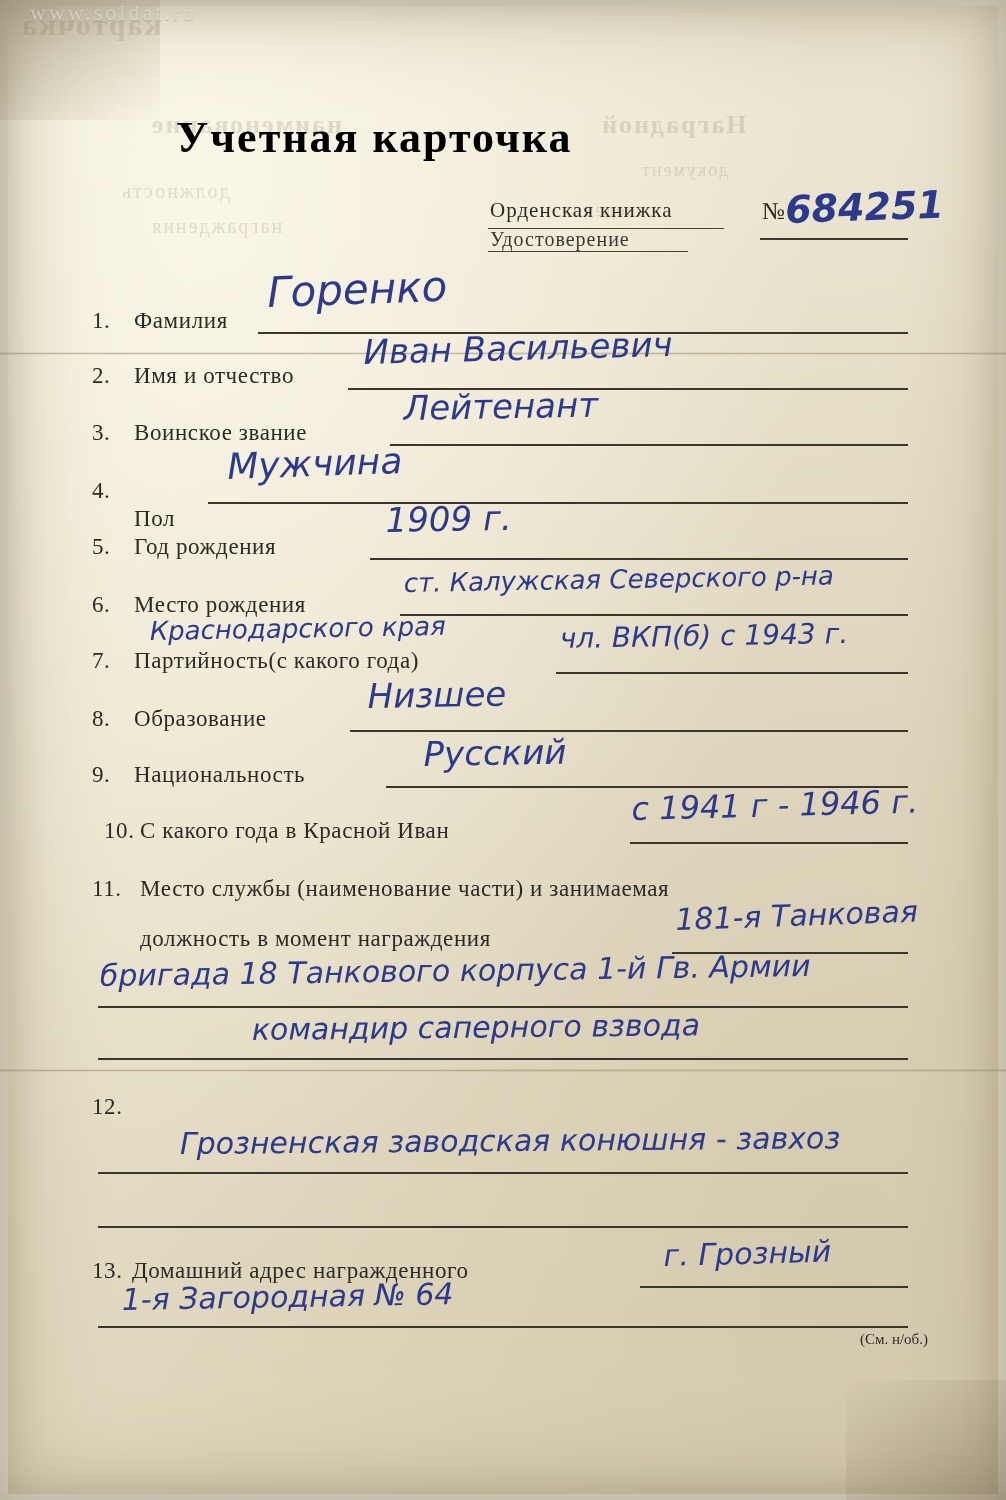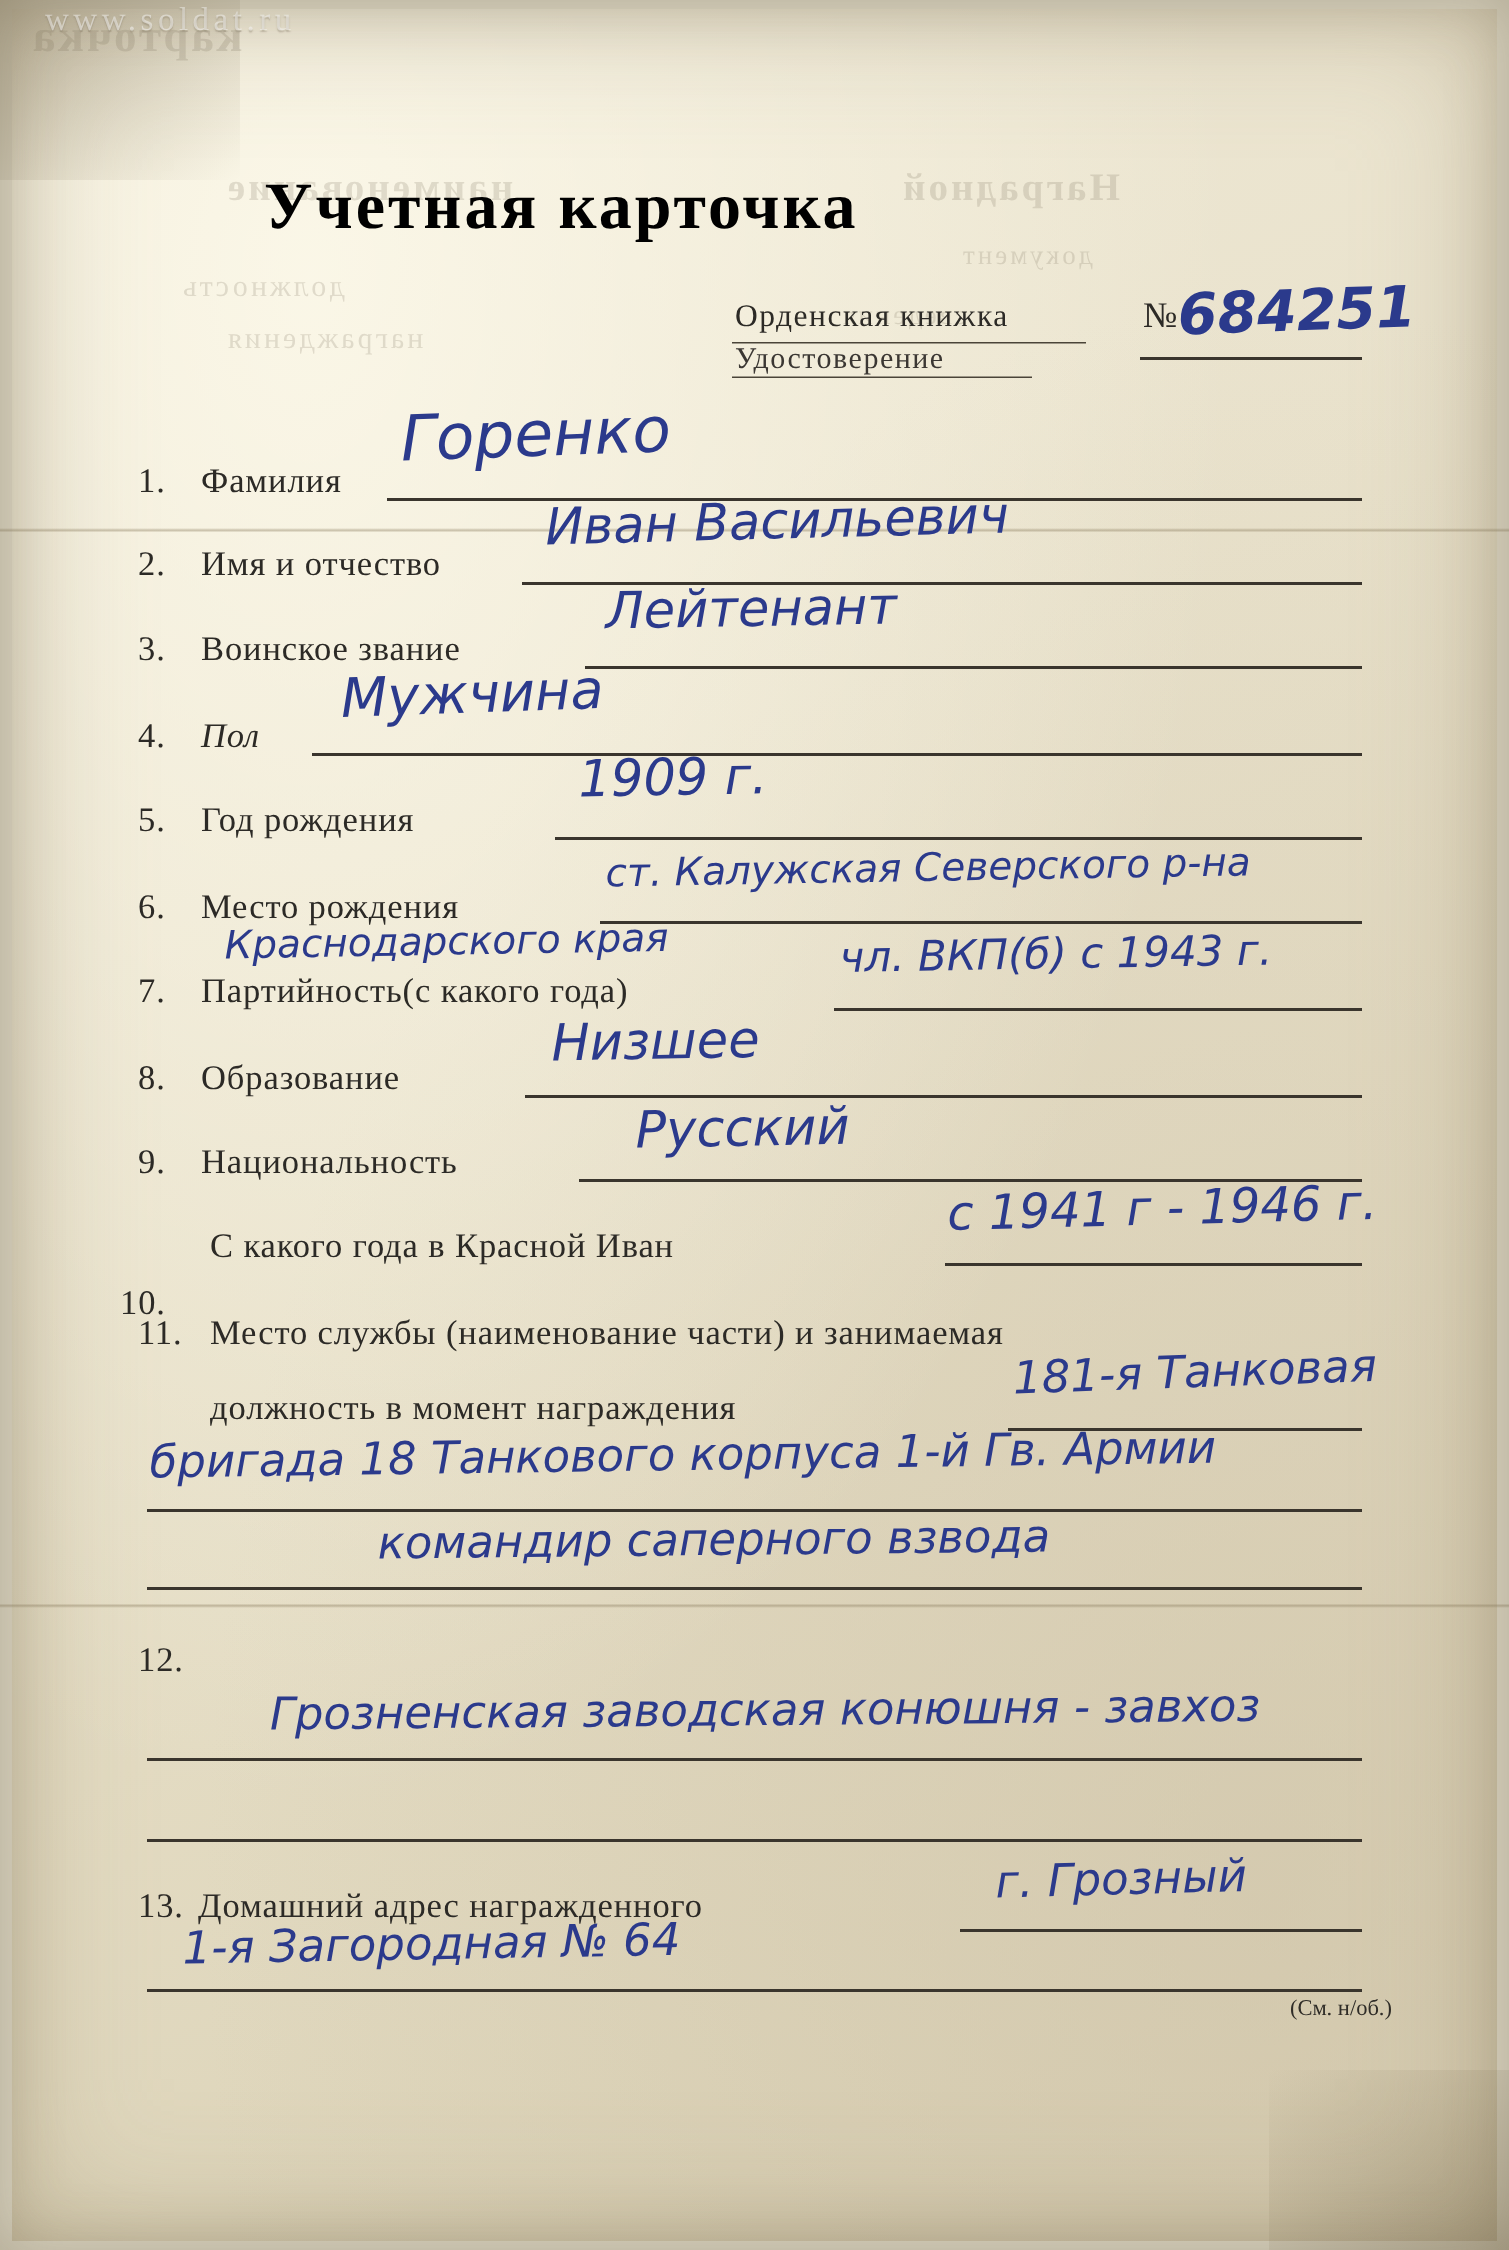--- a/index.html
+++ b/index.html
@@ -180,21 +180,21 @@
     <div class="numlabel" style="left:134px; top:363px;">Имя и отчество</div>
     <div class="rule" style="left:348px; top:388px; width:560px;"></div>
     <div class="hw" style="left:364px; top:332px; font-size:34px; transform:rotate(-1.5deg);">Иван Васильевич</div>
 
     <div class="numlabel" style="left:92px; top:420px;">3.</div>
     <div class="numlabel" style="left:134px; top:420px;">Воинское звание</div>
     <div class="rule" style="left:390px; top:444px; width:518px;"></div>
     <div class="hw" style="left:404px; top:388px; font-size:34px; transform:rotate(-1deg);">Лейтенант</div>
 
     <div class="numlabel" style="left:92px; top:478px;">4.</div>
-    <div class="numlabel" style="left:134px; top:478px;font-style:italic;">Пол</div>
+    <div class="numlabel" style="left:134px; top:506px;">Пол</div>
     <div class="rule" style="left:208px; top:502px; width:700px;"></div>
     <div class="hw" style="left:228px; top:446px; font-size:36px; transform:rotate(-2deg);">Мужчина</div>
 
     <div class="numlabel" style="left:92px; top:534px;">5.</div>
     <div class="numlabel" style="left:134px; top:534px;">Год рождения</div>
     <div class="rule" style="left:370px; top:558px; width:538px;"></div>
     <div class="hw" style="left:386px; top:500px; font-size:34px; transform:rotate(-1deg);">1909 г.</div>
 
     <div class="numlabel" style="left:92px; top:592px;">6.</div>
     <div class="numlabel" style="left:134px; top:592px;">Место  рождения</div>
@@ -210,21 +210,21 @@
     <div class="numlabel" style="left:92px; top:706px;">8.</div>
     <div class="numlabel" style="left:134px; top:706px;">Образование</div>
     <div class="rule" style="left:350px; top:730px; width:558px;"></div>
     <div class="hw" style="left:368px; top:676px; font-size:34px; transform:rotate(-1deg);">Низшее</div>
 
     <div class="numlabel" style="left:92px; top:762px;">9.</div>
     <div class="numlabel" style="left:134px; top:762px;">Национальность</div>
     <div class="rule" style="left:386px; top:786px; width:522px;"></div>
     <div class="hw" style="left:424px; top:734px; font-size:34px; transform:rotate(-1deg);">Русский</div>
 
-    <div class="numlabel" style="left:80px; top:818px;margin-top:38px;">10.</div>
+    <div class="numlabel" style="left:104px; top:818px;">10.</div>
     <div class="numlabel" style="left:140px; top:818px;">С какого года в Красной Иван</div>
     <div class="rule" style="left:630px; top:842px; width:278px;"></div>
     <div class="hw" style="left:632px; top:790px; font-size:32px; transform:rotate(-1.5deg);">с 1941 г - 1946 г.</div>
 
     <div class="numlabel" style="left:92px; top:876px;">11.</div>
     <div class="numlabel" style="left:140px; top:876px;">Место службы (наименование части) и занимаемая</div>
     <div class="numlabel" style="left:140px; top:926px;">должность в момент награждения</div>
     <div class="rule" style="left:672px; top:952px; width:236px;"></div>
     <div class="hw" style="left:676px; top:902px; font-size:30px; transform:rotate(-2deg);">181-я Танковая</div>
 

